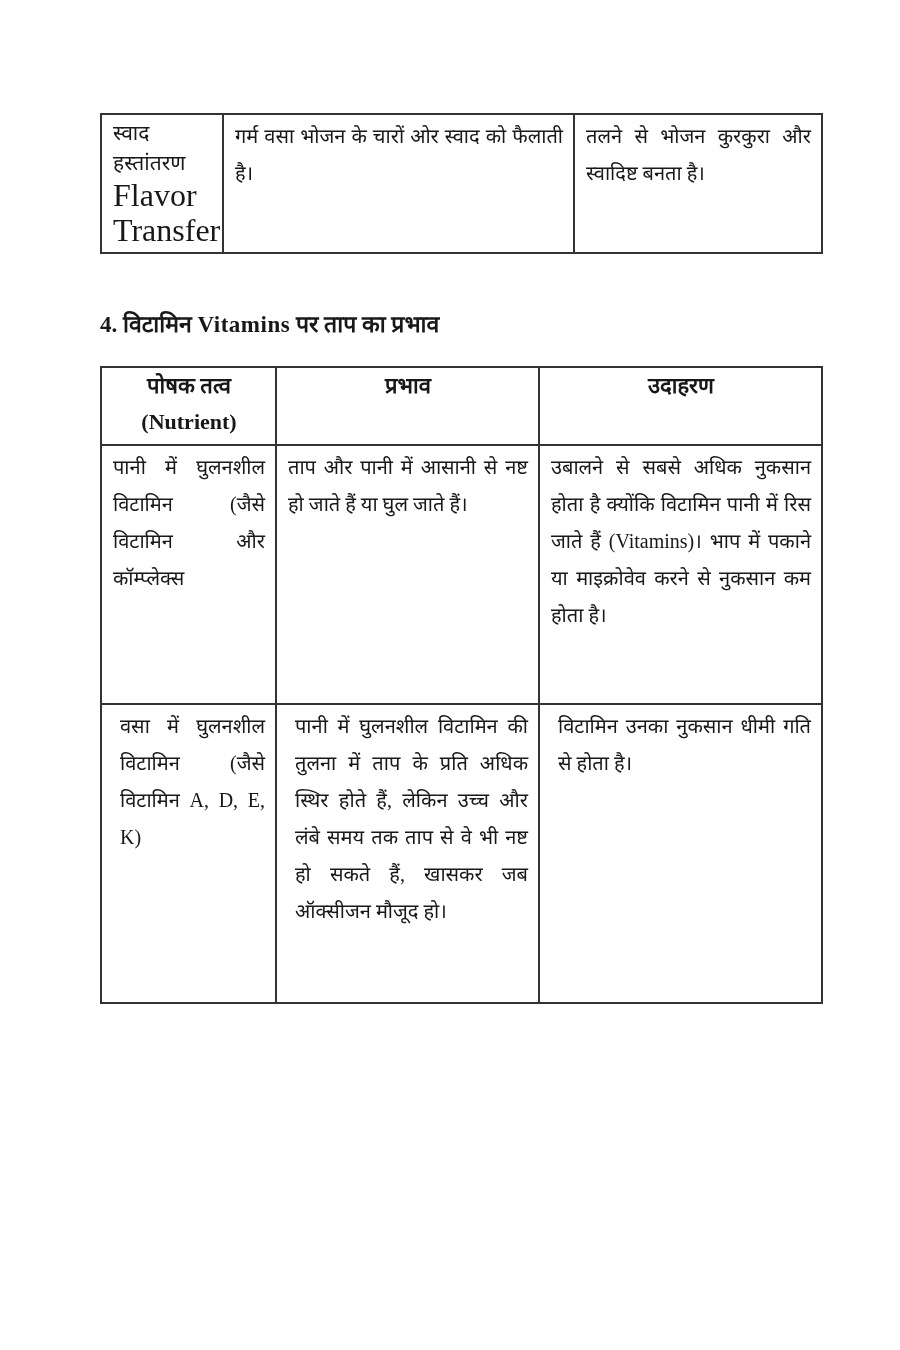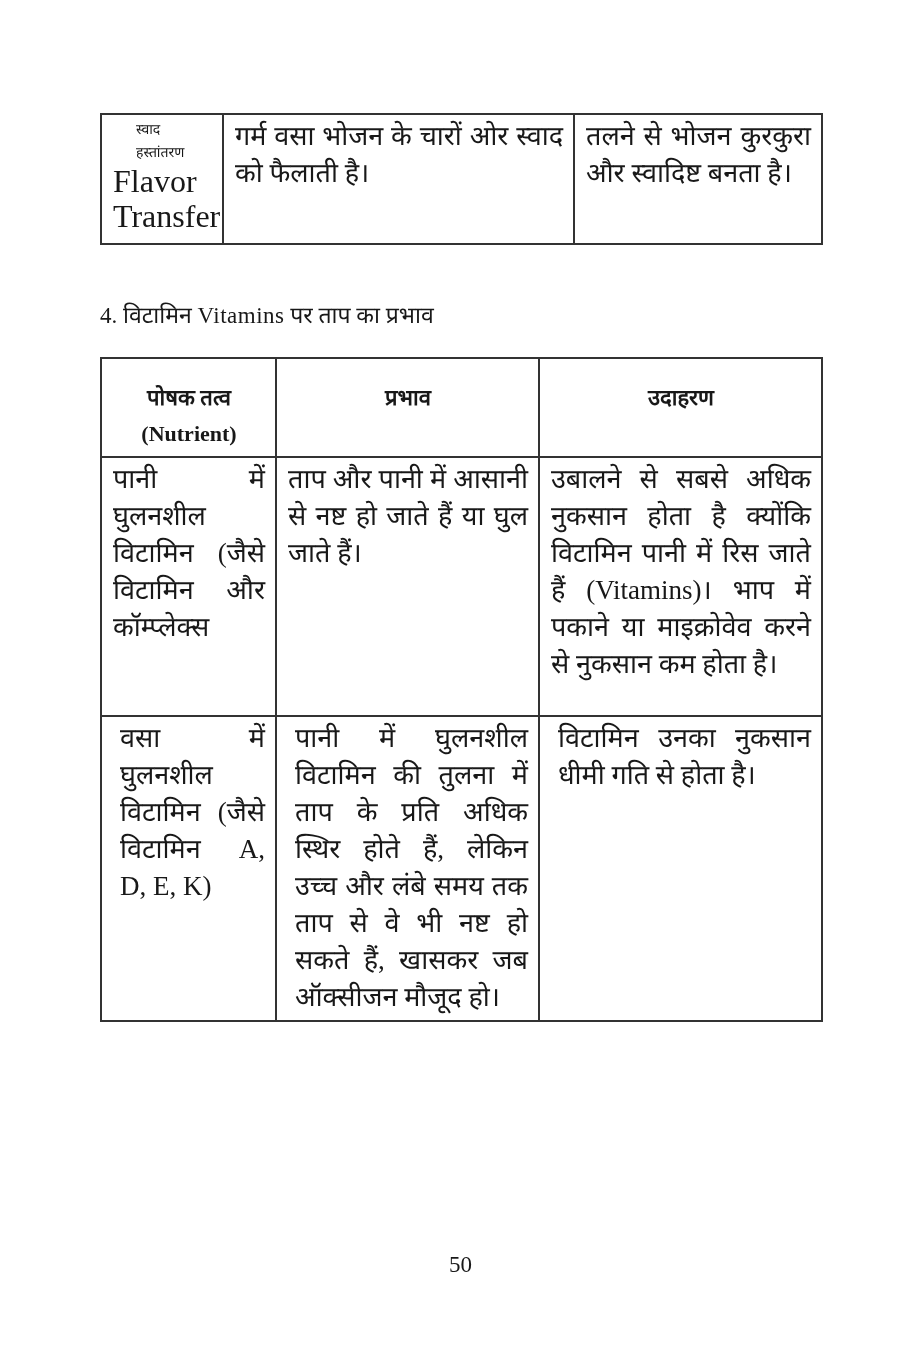--- a/index.html
+++ b/index.html
@@ -33,60 +33,59 @@
     vertical-align: top;
     padding: 3px 10px 4px 11px;
     overflow: hidden;
   }
 
   
   .frag-table { margin-top: 113px; }
   .frag-table td { height: 121px; }
   .term-hi {
     display: block;
-    font-size: 14px;
-    line-height: 23px;
-    margin-left: 23px;
+    font-size: 21px;
+    line-height: 30px;
   }
   .term-en {
     display: block;
     font-size: 32px;
     line-height: 35px;
   }
   .cell-text {
-    font-size: 27px;
+    font-size: 20px;
     line-height: 37px;
     text-align: justify;
     margin-left: 29px;
   }
 
   
   .heading {
     margin: 56px 0 0 0;
     font-size: 23px;
-    font-weight: normal;
+    font-weight: bold;
     line-height: 30px;
   }
   .heading .latin { letter-spacing: 0.5px; }
   .intro {
     margin: 22px 0 0 0;
     font-size: 22px;
     line-height: 40px;
     text-align: justify;
   }
 
   
   .main-table { margin-top: 26px; }
   .main-table th {
     height: 72px;
     text-align: center;
     font-weight: bold;
     font-size: 22px;
     line-height: 36px;
-    padding-top: 21px;
+    padding-top: 0;
   }
   .th-line { display: block; }
   .main-table .row-1 td { height: 250px; }
   .main-table .row-2 td { height: 290px; padding-left: 18px; }
 
   
   .page-number {
     position: absolute;
     top: 1252px;
     left: 100px;
@@ -151,14 +150,13 @@
         <tr class="row-2">
           <td class="cell-text">वसा में घुलनशील विटामिन (जैसे विटामिन A, D, E, K)</td>
           <td class="cell-text">पानी में घुलनशील विटामिन की तुलना में ताप के प्रति अधिक स्थिर होते हैं, लेकिन उच्च और लंबे समय तक ताप से वे भी नष्ट हो सकते हैं, खासकर जब ऑक्सीजन मौजूद हो।</td>
           <td class="cell-text">विटामिन उनका नुकसान धीमी गति से होता है।</td>
         </tr>
       </tbody>
     </table>
 
   </div>
 
-  <div class="page-number">50</div>
 </div>
 
 </body></html>

